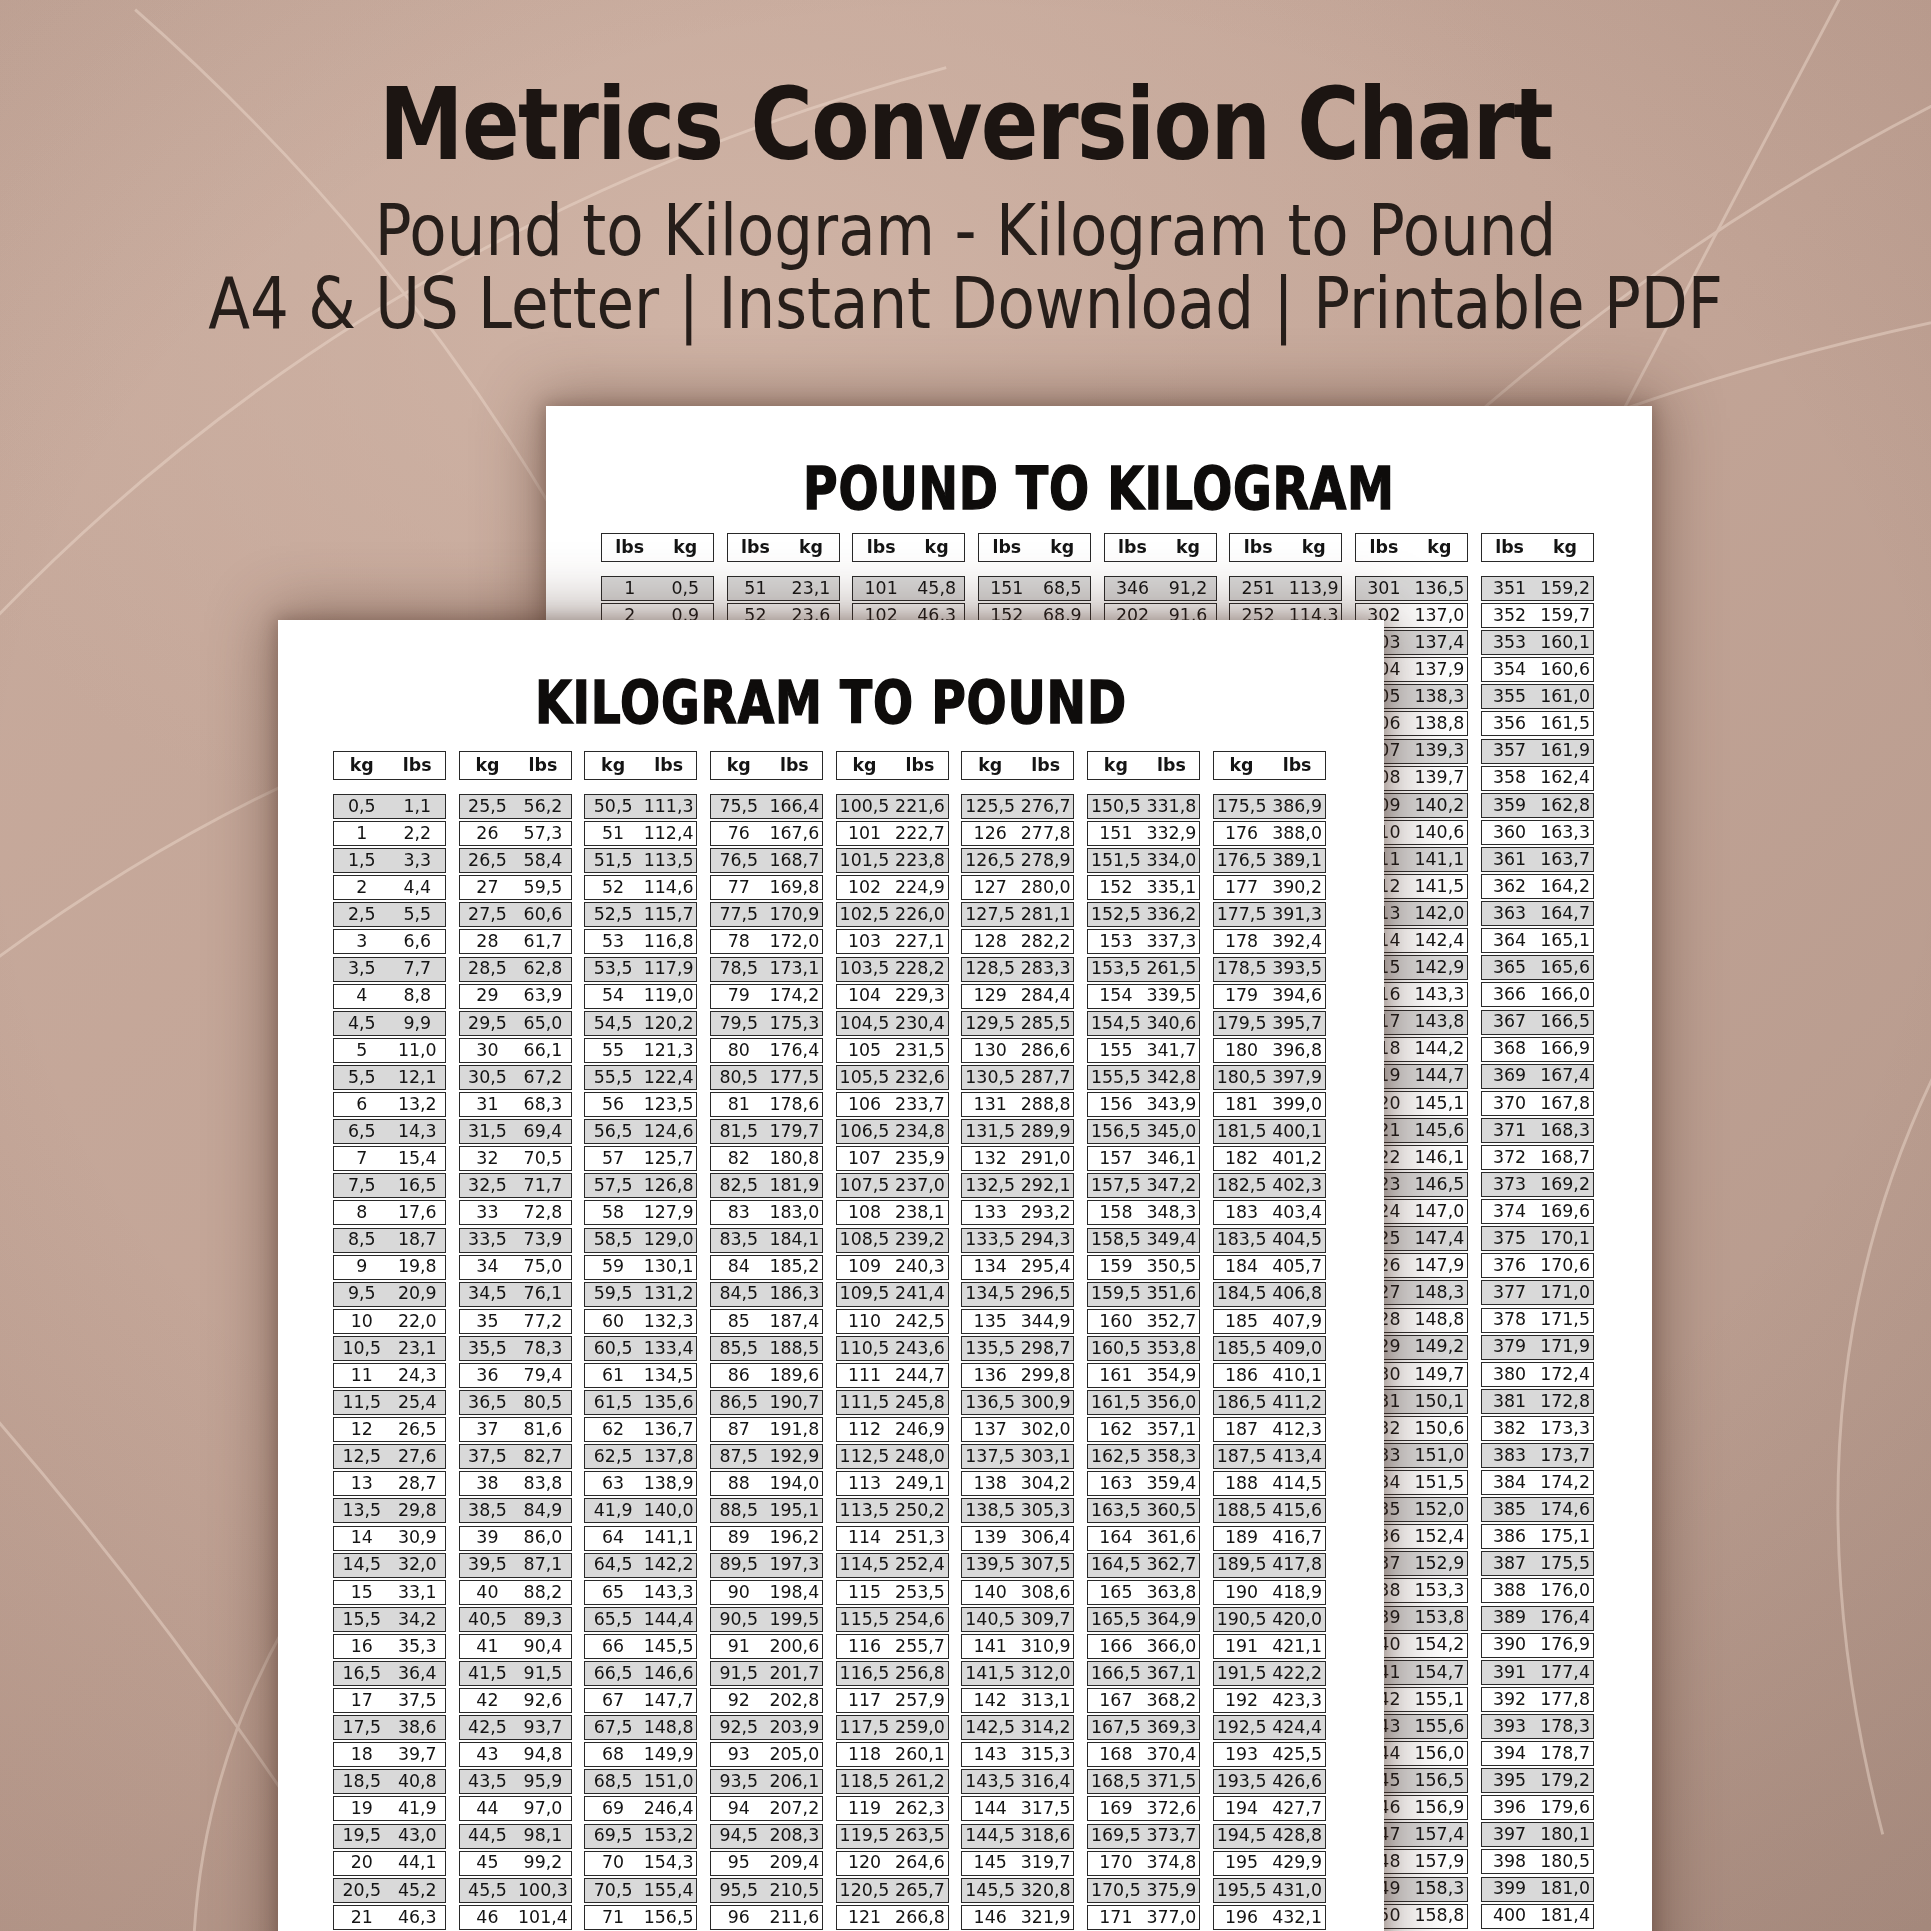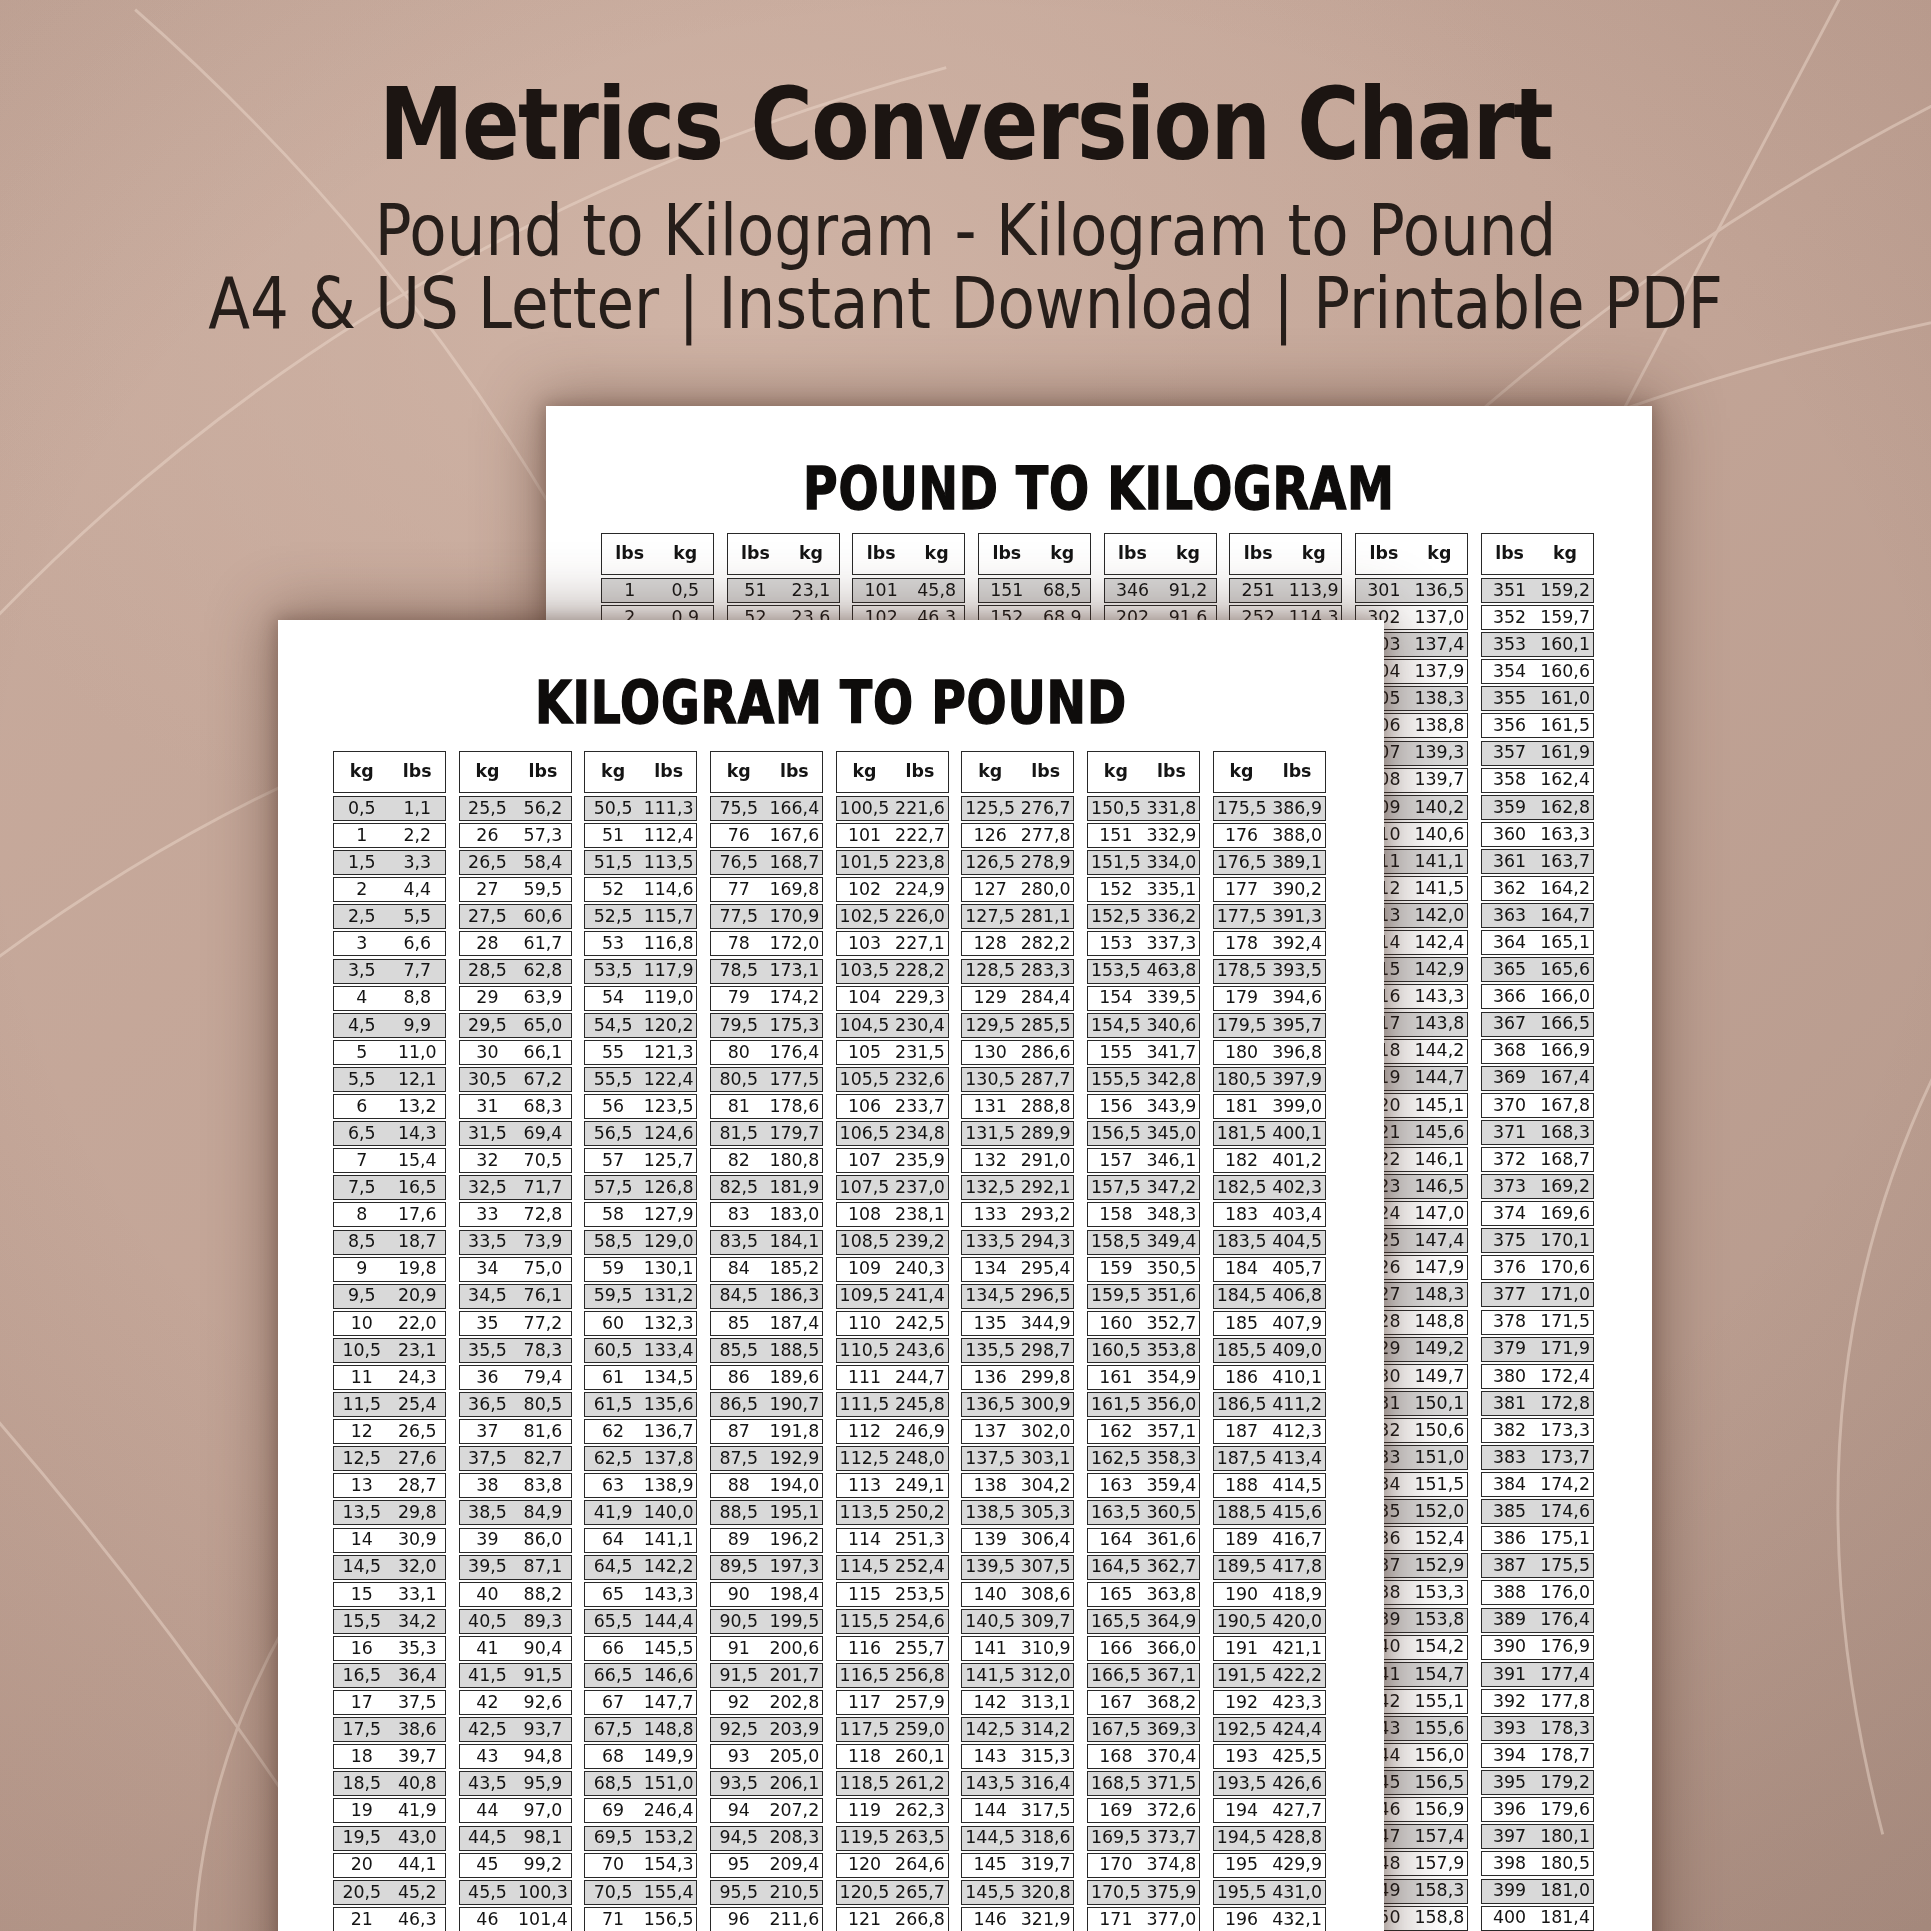--- a/index.html
+++ b/index.html
@@ -29,21 +29,21 @@
   }
   .cols{position:absolute;left:55px;display:flex;gap:12.7px;}
   .back .cols{top:127px;}
   .front .cols{top:131px;}
   .colgroup{flex:0 0 113px;width:113px;}
   .cell{
     box-sizing:border-box;height:25px;margin-bottom:2.1px;border:1.5px solid #292929;
     background:#ffffff;display:flex;align-items:center;font-size:17.4px;color:#141414;
   }
   .cell span{flex:1 1 50%;text-align:center;line-height:1;}
-  .cell.head{height:42px;margin-bottom:3px;font-weight:bold;}
+  .cell.head{height:29px;margin-bottom:14px;font-weight:bold;}
   .cell.g{background:#d9d9d9;}
 </style>
 </head>
 <body>
 
 <svg id="deco" width="1931" height="1931" viewBox="0 0 2000 2000" fill="none" stroke="#f0ddd0" stroke-width="3" opacity="0.45">
   <path d="M -60 700 Q 350 240 980 70"></path>
   <path d="M 140 10 Q 470 300 660 690"></path>
   <path d="M -40 1020 Q 300 760 645 700"></path>
   <path d="M 1915 -20 Q 1730 330 1500 770"></path>
@@ -1661,21 +1661,21 @@
         <div class="cell g">
           <span>152,5</span>
           <span>336,2</span>
         </div>
         <div class="cell">
           <span>153</span>
           <span>337,3</span>
         </div>
         <div class="cell g">
           <span>153,5</span>
-          <span>463,8</span>
+          <span>261,5</span>
         </div>
         <div class="cell">
           <span>154</span>
           <span>339,5</span>
         </div>
         <div class="cell g">
           <span>154,5</span>
           <span>340,6</span>
         </div>
         <div class="cell">

